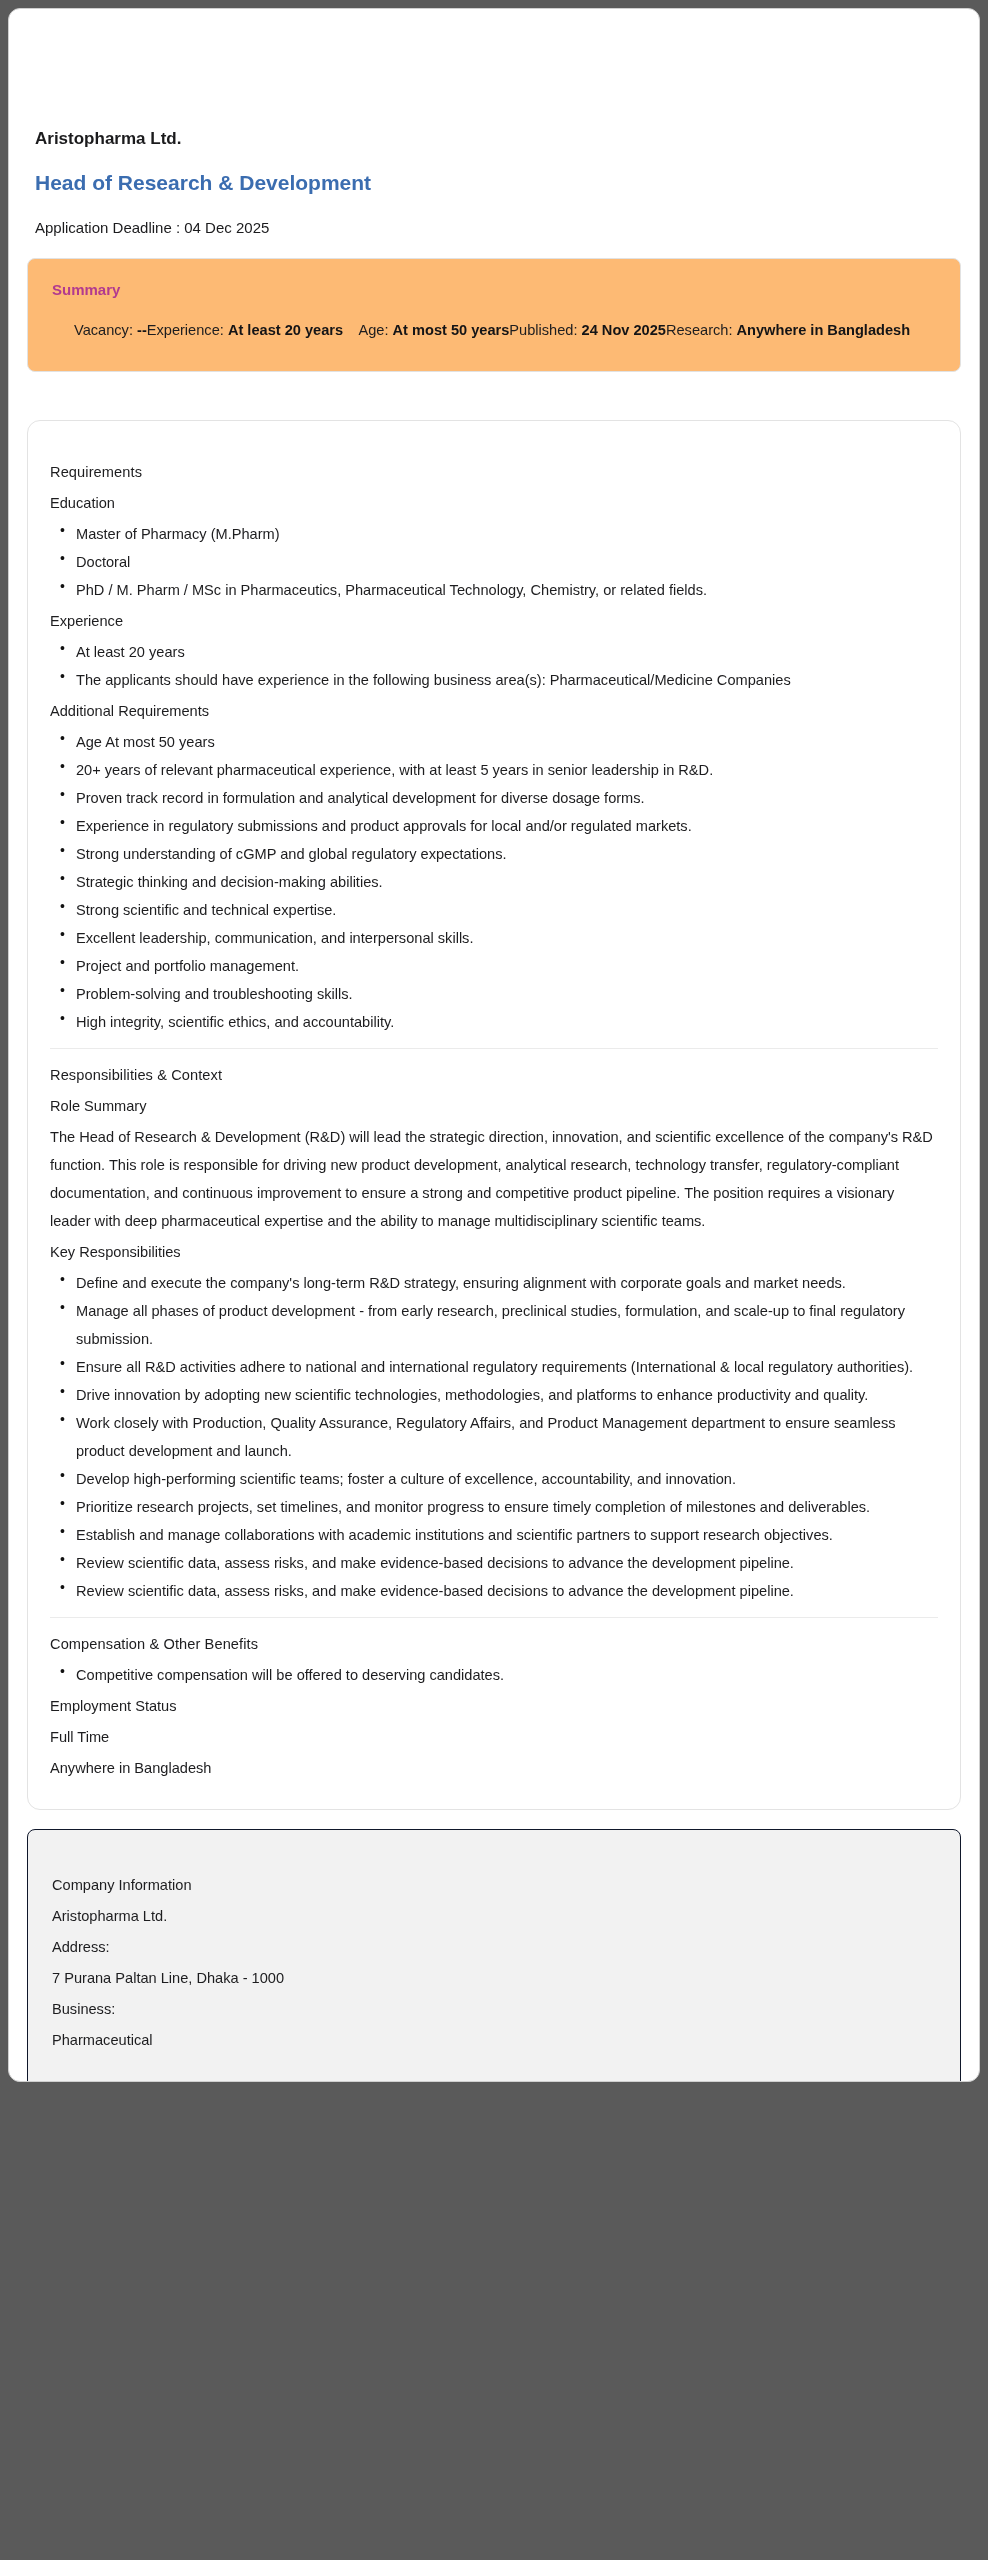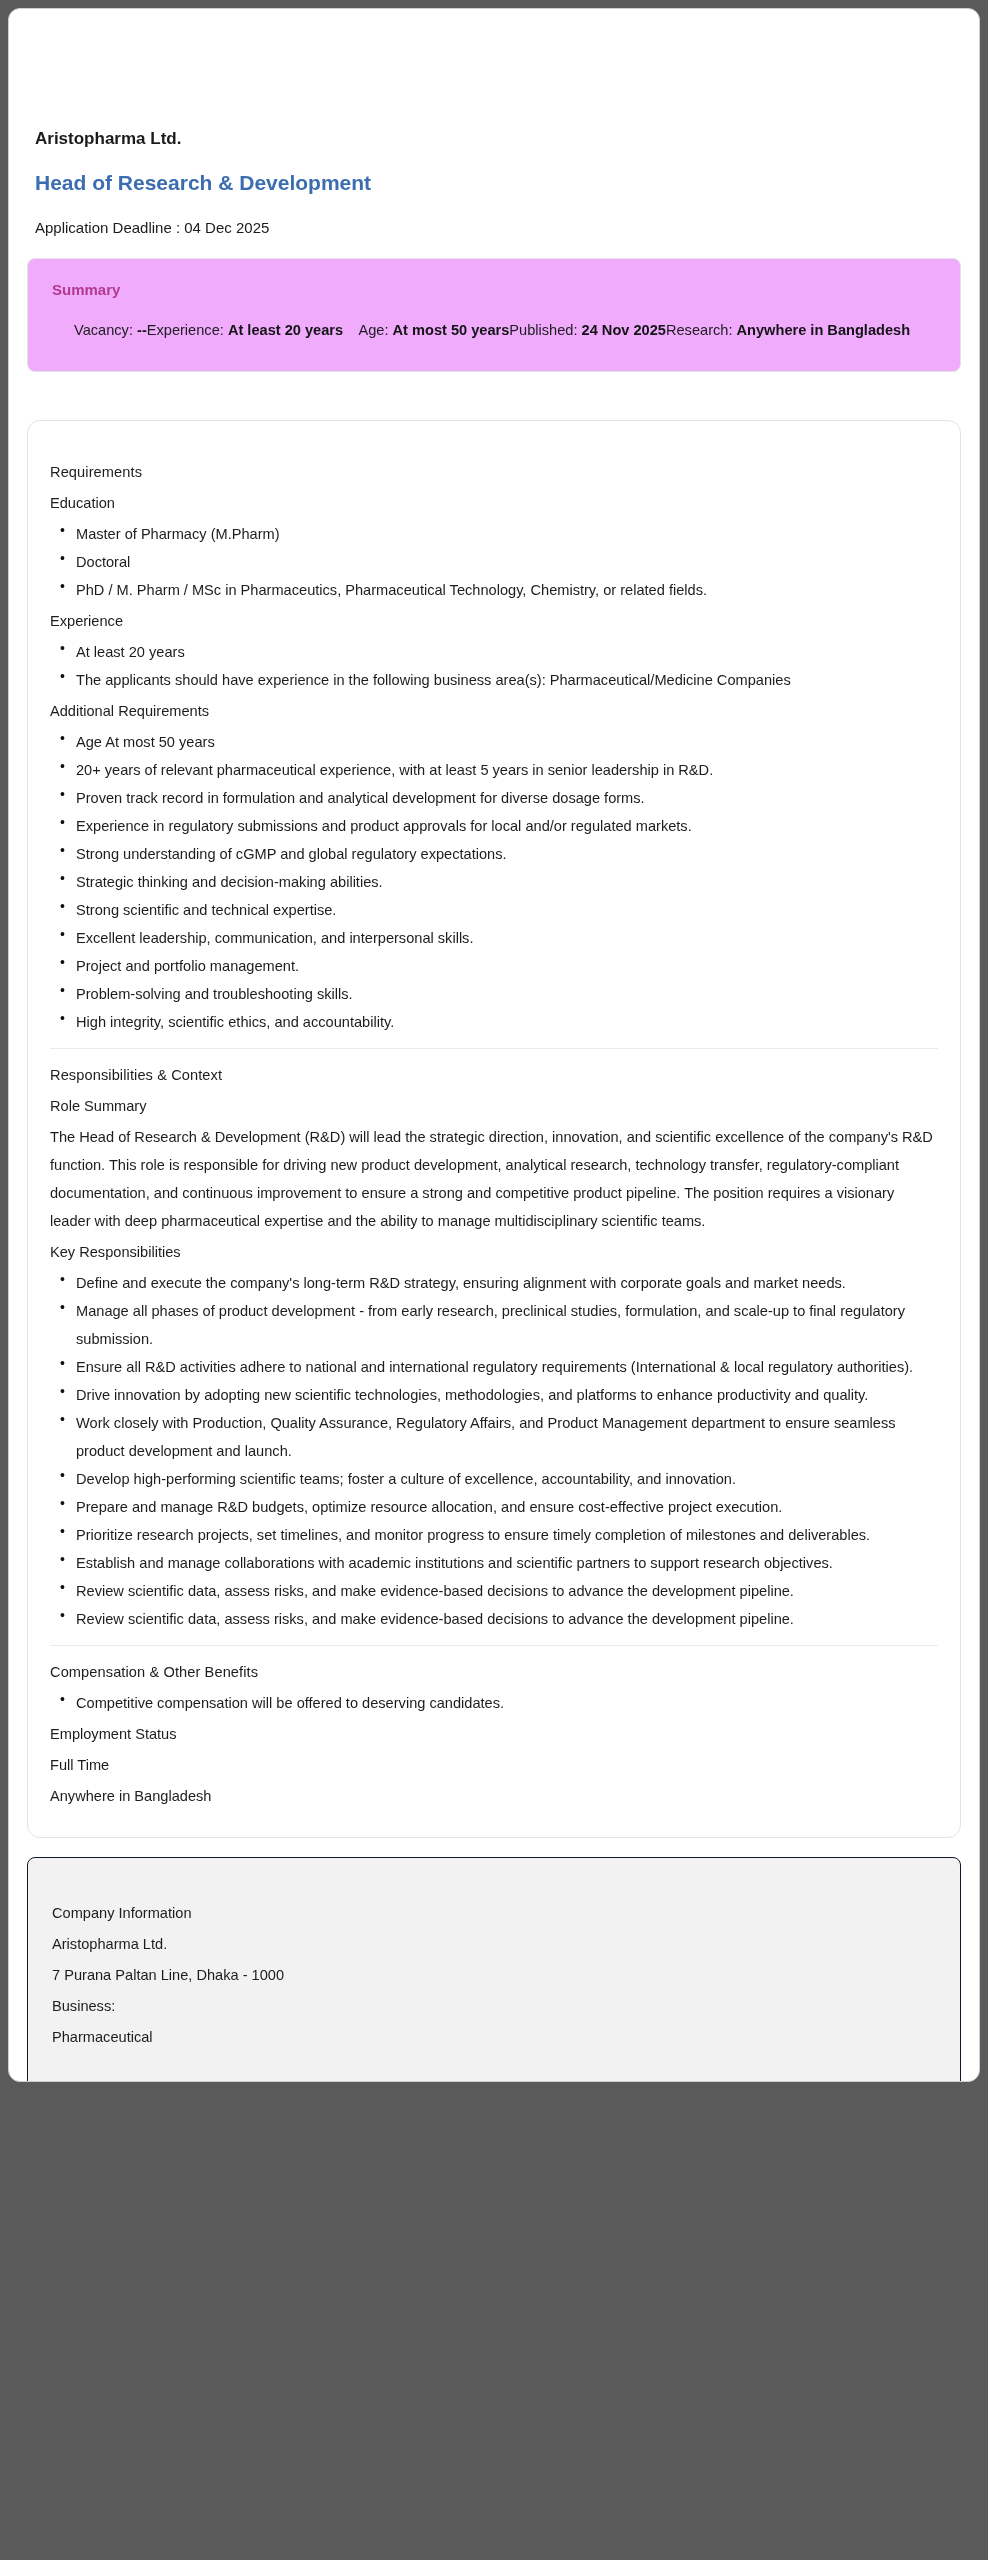--- a/index.html
+++ b/index.html
@@ -19,21 +19,21 @@
     border-radius: 12px;
     padding: 120px 18px 38px;
     overflow: hidden;
   }
   .header { margin-left: 8px; }
   .company-name { font-size: 17px; font-weight: 700; margin: 0 0 22px; color:#1b1b1d; }
   .job-title { font-size: 21px; font-weight: 700; margin: 0 0 24px; color: #3b6db0; }
   .deadline { font-size: 15px; margin: 0 0 22px; color:#1b1b1d; }
 
   .summary-box {
-    background: #f0abfc;
+    background: #fdba74;
     border: 1px solid #e2e2e2;
     border-radius: 8px;
     padding: 22px 24px 24px;
     margin-bottom: 48px;
   }
   .summary-title { font-size: 15px; font-weight: 700; color: #b23a8f; margin: 0 0 18px; }
   .summary-grid { display: flex; padding-left: 22px; }
   .sum-col { display: flex; flex-direction: row; }
   .sum-col-1 { flex: 0 0 33%; }
   .sum-col-2 { flex: 0 0 31%; }
@@ -149,21 +149,20 @@
     <p>The Head of Research &amp; Development (R&amp;D) will lead the strategic direction, innovation, and scientific excellence of the company's R&amp;D function. This role is responsible for driving new product development, analytical research, technology transfer, regulatory-compliant documentation, and continuous improvement to ensure a strong and competitive product pipeline. The position requires a visionary leader with deep pharmaceutical expertise and the ability to manage multidisciplinary scientific teams.</p>
     <h4>Key Responsibilities</h4>
     <ul class="blist">
 
     <li>Define and execute the company's long-term R&amp;D strategy, ensuring alignment with corporate goals and market needs.</li>
         <li>Manage all phases of product development - from early research, preclinical studies, formulation, and scale-up to final regulatory submission.</li>
         <li>Ensure all R&amp;D activities adhere to national and international regulatory requirements (International &amp; local regulatory authorities).</li>
         <li>Drive innovation by adopting new scientific technologies, methodologies, and platforms to enhance productivity and quality.</li>
         <li>Work closely with Production, Quality Assurance, Regulatory Affairs, and Product Management department to ensure seamless product development and launch.</li>
         <li>Develop high-performing scientific teams; foster a culture of excellence, accountability, and innovation.</li>
-        <li>Prepare and manage R&amp;D budgets, optimize resource allocation, and ensure cost-effective project execution.</li>
         <li>Prioritize research projects, set timelines, and monitor progress to ensure timely completion of milestones and deliverables.</li>
         <li>Establish and manage collaborations with academic institutions and scientific partners to support research objectives.</li>
         <li>Review scientific data, assess risks, and make evidence-based decisions to advance the development pipeline.</li>
         <li>Review scientific data, assess risks, and make evidence-based decisions to advance the development pipeline.</li>
       </ul>
 
     <hr class="divider">
 
     <h3 class="sec-title">Compensation &amp; Other Benefits</h3>
     <ul class="blist">
@@ -173,18 +172,19 @@
 
     <h4>Employment Status</h4>
     <p>Full Time</p>
     <p>Anywhere in Bangladesh</p>
 
   </div>
 
   <div class="company-box">
     <p>Company Information</p>
     <p>Aristopharma Ltd.</p>
+    <p>Address:</p>
     <p>7 Purana Paltan Line, Dhaka - 1000</p>
     <p>Business:</p>
     <p>Pharmaceutical</p>
   </div>
 
 </div>
 
 </body></html>

